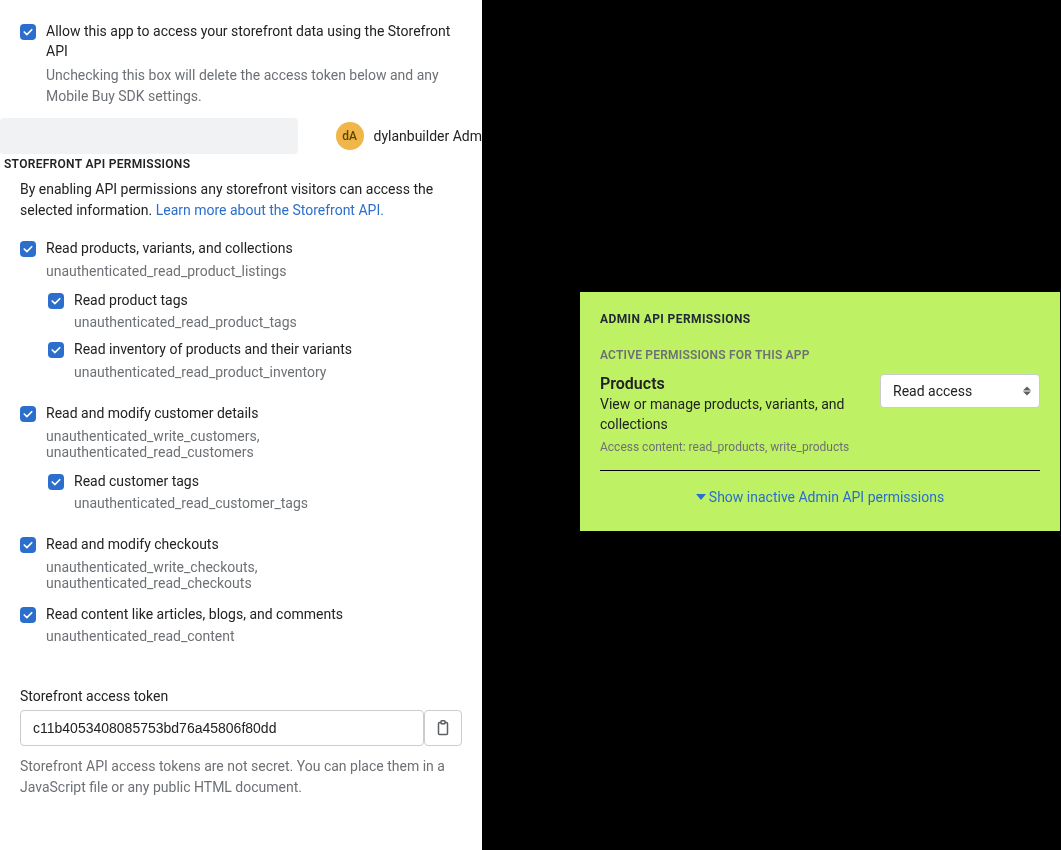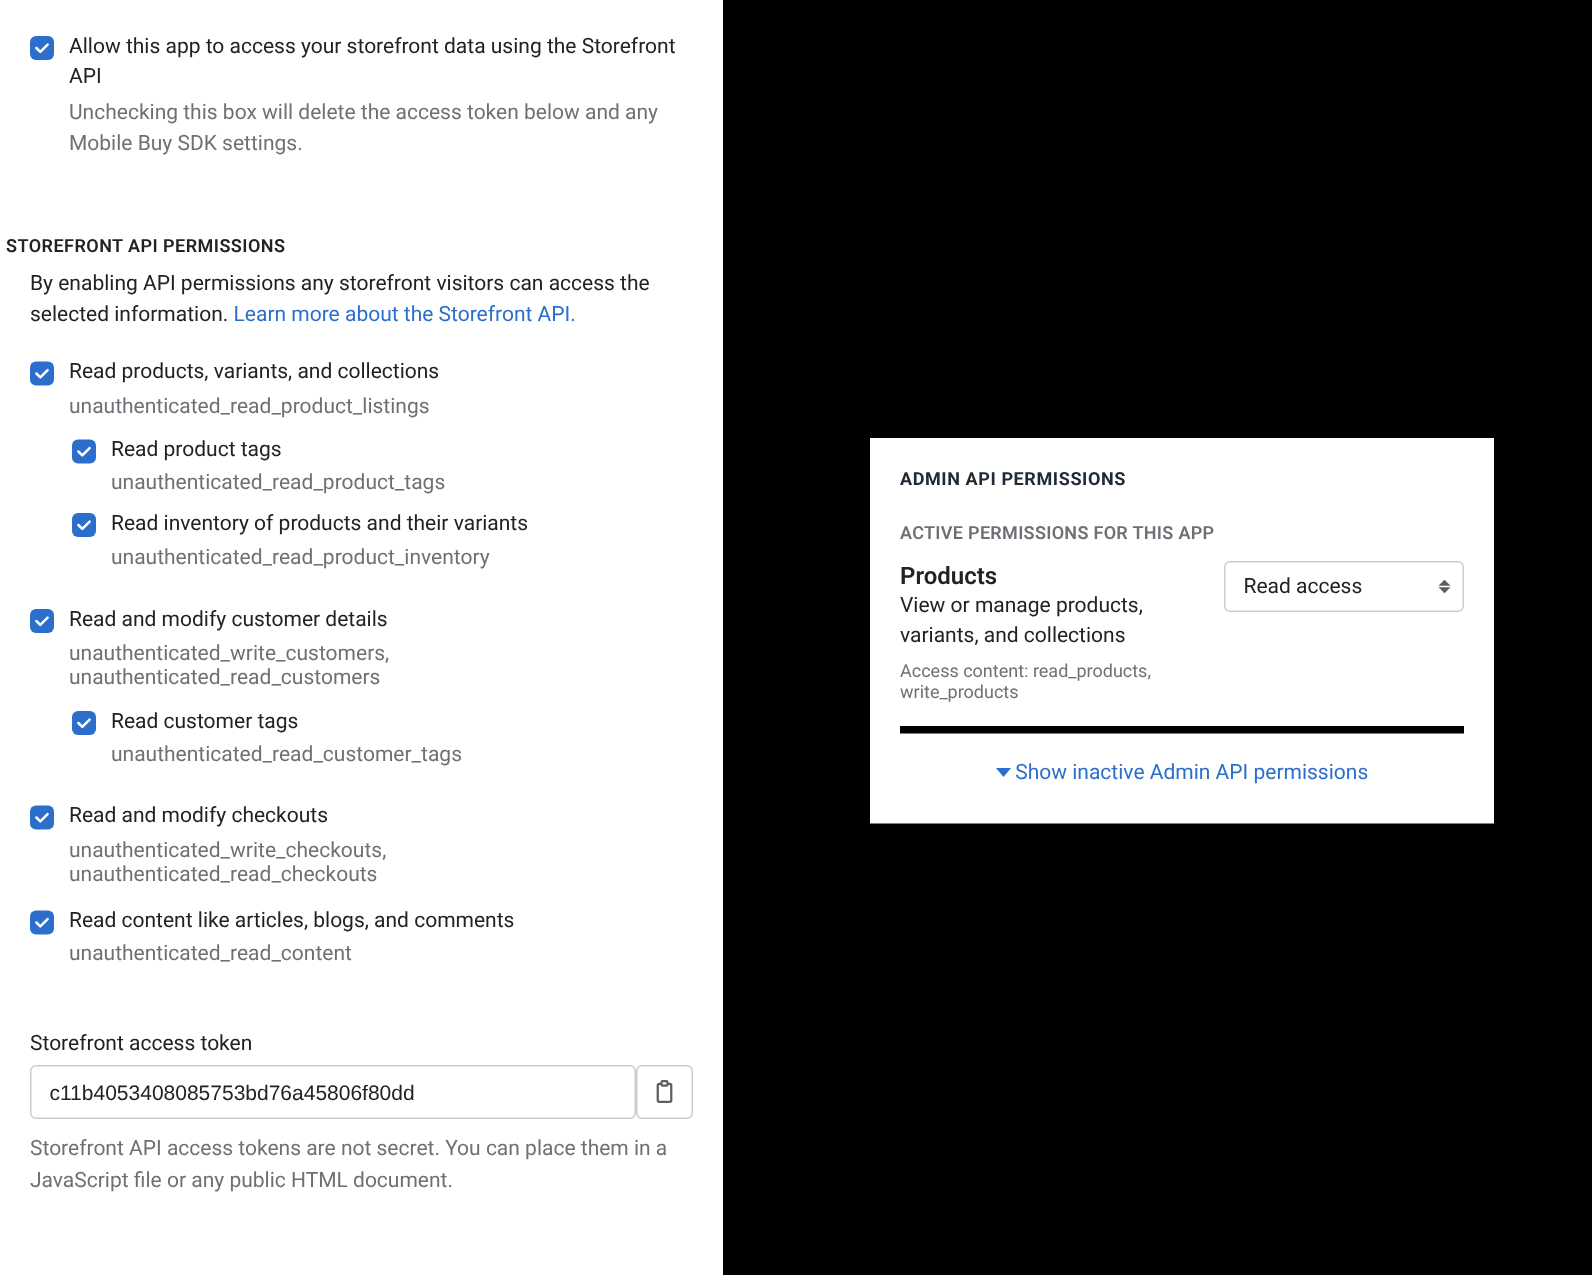--- a/index.html
+++ b/index.html
@@ -116,43 +116,43 @@
   .token-help {
     padding: 10px 20px 0 20px;
     color: #6d7175;
     line-height: 1.5;
   }
 
   
   .right-panel {
     position: absolute;
     left: 580px; top: 292px;
-    width: 416px;
-    background: #ffffff;
+    width: 480px;
+    background: #bef264;
     padding: 20px;
   }
   .right-panel .h1 {
     font-size: 12px;
     font-weight: 700;
     letter-spacing: 0.4px;
     color: #212b36;
     margin-bottom: 22px;
   }
   .right-panel .h2 {
     font-size: 12px;
     font-weight: 600;
     letter-spacing: 0.2px;
     color: #6d7175;
     margin-bottom: 12px;
   }
   .perm-row {
     display: flex;
     gap: 28px;
     padding-bottom: 16px;
-    border-bottom: 5px solid #000000;
+    border-bottom: 1px solid #000000;
   }
   .perm-left { flex: 1; }
   .perm-title { font-weight: 600; color: #202223; margin-bottom: 2px; }
   .perm-desc  { color: #202223; line-height: 1.4; font-size: 14px; }
   .perm-scope { color: #6d7175; font-size: 12px; margin-top: 6px; }
   .select {
     width: 160px;
     border: 1px solid #c9cccf;
     border-radius: 4px;
     padding: 6px 28px 6px 12px;
@@ -206,20 +206,27 @@
             <path d="M3 8 L6.5 11.5 L13 5" stroke="#fff" stroke-width="2.2" fill="none" stroke-linecap="round" stroke-linejoin="round"></path>
           </svg>
       </div>
       <div class="cb-text">
         <div class="cb-label">Allow this app to access your storefront data using the Storefront API</div>
         <div class="cb-desc">Unchecking this box will delete the access token below and any Mobile Buy SDK settings.</div>
       </div>
     </div>
   </div>
 
+  <div class="userbar">
+    <div class="userbar-inner"></div>
+    <div class="userbar-right">
+      <div class="avatar">dA</div>
+      <div class="username">dylanbuilder Adm</div>
+    </div>
+  </div>
 
   <div style="height:50px;"></div>
   <div class="heading">STOREFRONT API PERMISSIONS</div>
   <div class="helper">
     <span>By enabling API permissions any storefront visitors can access the selected information. </span><a>Learn more about the Storefront API.</a>
   </div>
 
   <div id="perm-list" class="section" style="padding-top:18px;">
       <div style="margin-bottom: 12px;">
         <div class="checkbox-row">

